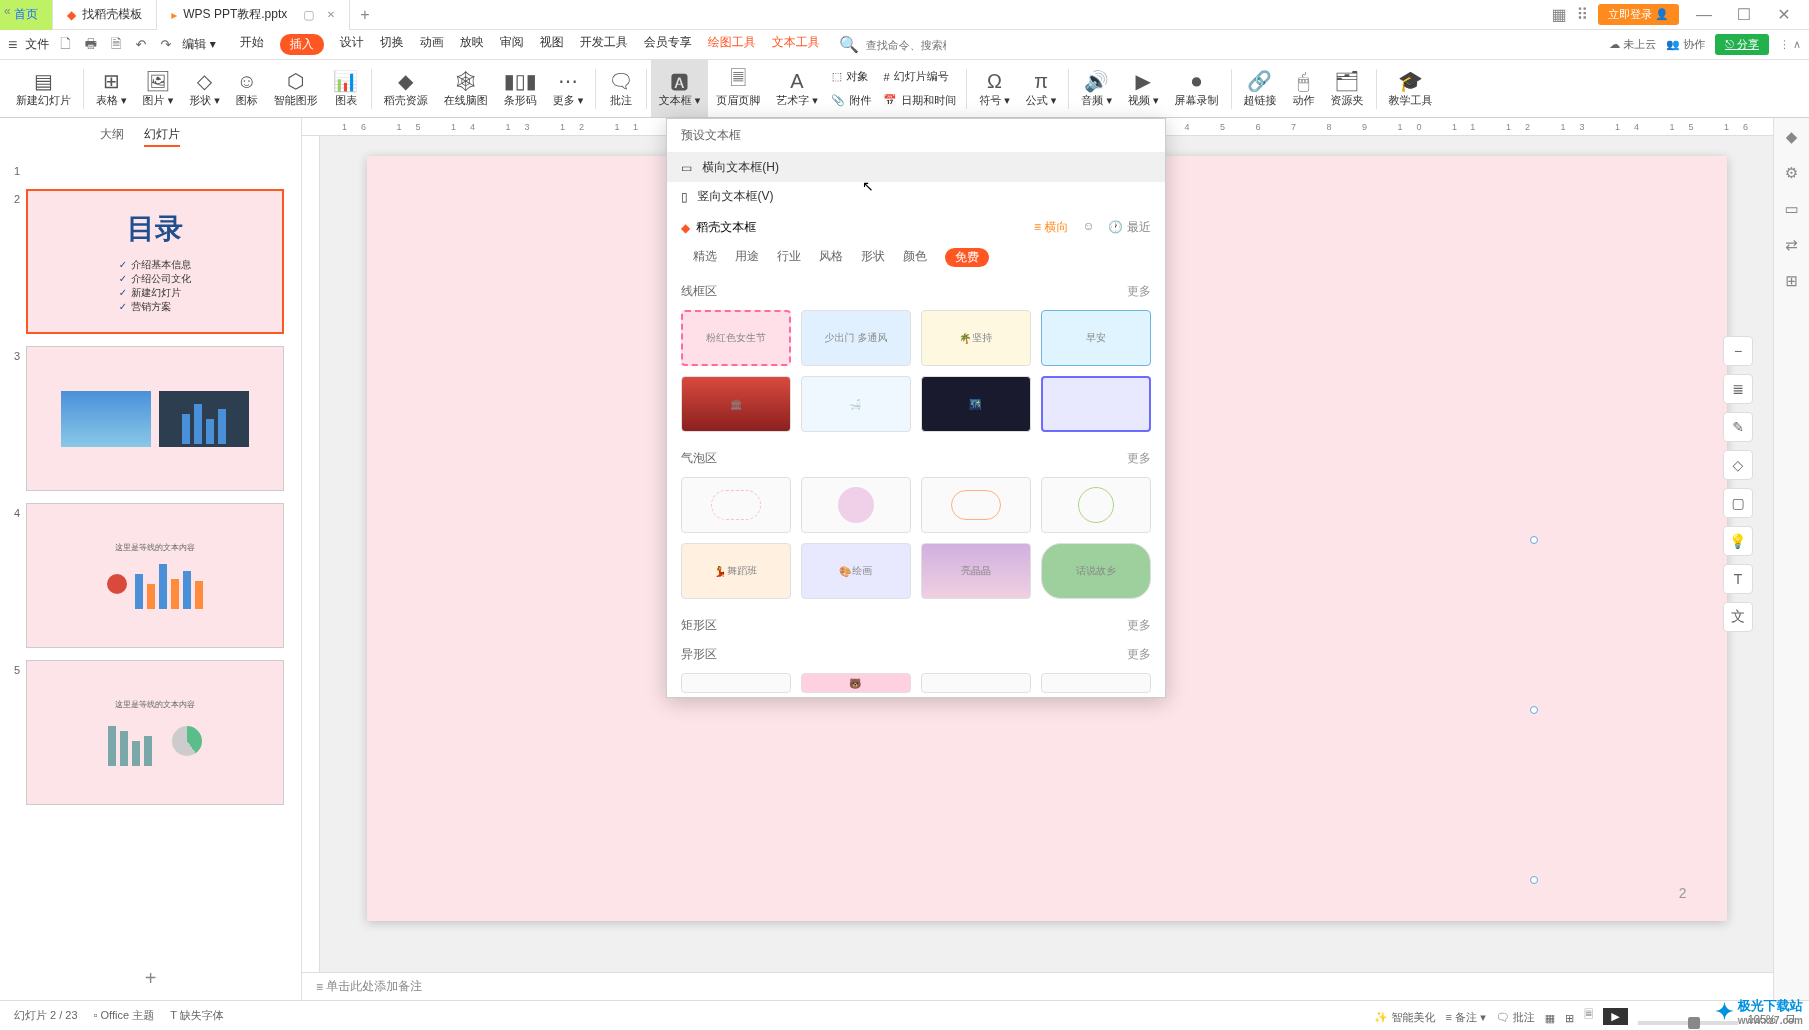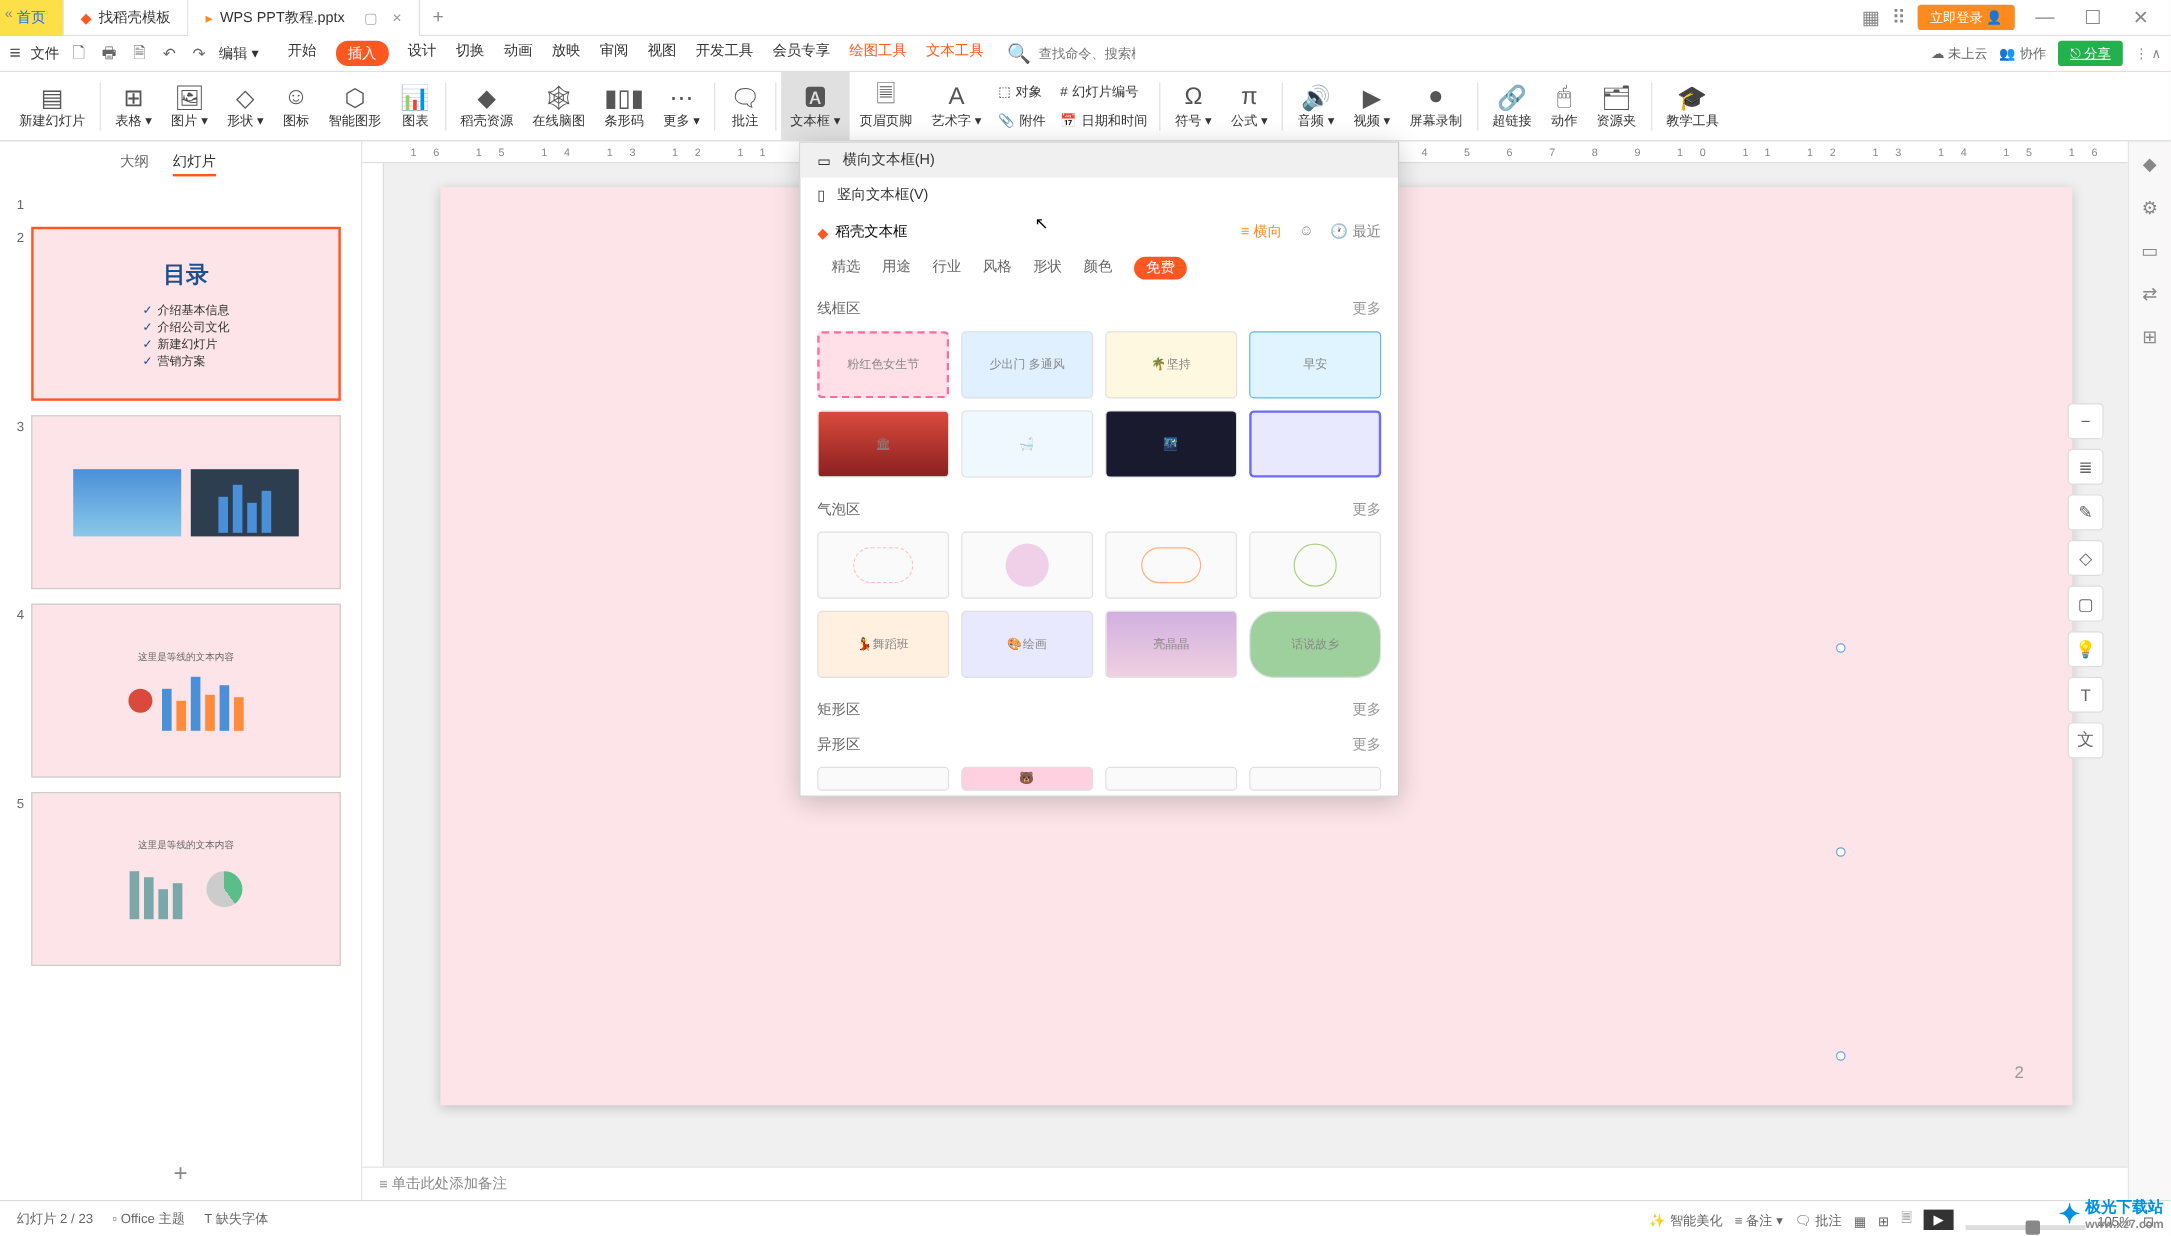--- a/index.html
+++ b/index.html
@@ -1,19 +1,19 @@
 <!DOCTYPE html>
 <html><head>
 <meta charset="utf-8">
 <style>
 *{box-sizing:border-box;margin:0;padding:0;font-family:"Microsoft YaHei","PingFang SC",sans-serif;}
 body{background:#f5f5f5;overflow:hidden;width:1809px;height:1030px;position:relative;}
 .titlebar{height:30px;background:#fff;display:flex;align-items:center;border-bottom:1px solid #e0e0e0;}
 .tab{height:30px;padding:0 14px;display:flex;align-items:center;gap:6px;font-size:12px;color:#333;border-right:1px solid #e0e0e0;cursor:pointer;}
-.tab.home{background:#fde047;color:#1e6fff;}
+.tab.home{background:#bef264;color:#1e6fff;}
 .tab .close{color:#999;margin-left:6px;font-size:10px;}
 .tab-add{width:30px;text-align:center;color:#888;font-size:16px;}
 .title-right{margin-left:auto;display:flex;align-items:center;gap:10px;padding-right:10px;}
 .btn-login{background:#ff8b1f;color:#fff;padding:3px 10px;border-radius:3px;font-size:11px;}
 .win-btn{width:30px;text-align:center;color:#888;}
 
 .menubar{height:30px;background:#fff;display:flex;align-items:center;padding:0 8px;gap:4px;border-bottom:1px solid #e0e0e0;}
 .menu-left{display:flex;align-items:center;gap:8px;}
 .hamb{color:#555;}
 .file-label{font-size:12px;color:#333;}
@@ -88,21 +88,21 @@
 .dd-card{height:56px;border:1px solid #e0e0e0;border-radius:4px;display:flex;align-items:center;justify-content:center;font-size:10px;color:#888;background:#fafafa;position:relative;overflow:hidden;}
 
 .watermark{position:absolute;bottom:4px;right:6px;font-size:13px;color:#0090e0;font-weight:bold;z-index:200;display:flex;align-items:center;gap:4px;}
 .watermark span.sub{font-size:10px;color:#888;display:block;}
 
 .cursor{position:absolute;left:862px;top:178px;z-index:150;font-size:14px;}
 
 .collapse-btn{position:absolute;left:4px;top:4px;color:#888;font-size:12px;}
 
 
-.s2-title{font-size:19px;color:#1e4f8f;font-weight:bold;margin-bottom:10px;}
+.s2-title{font-size:28px;color:#1e4f8f;font-weight:bold;margin-bottom:10px;}
 .s2-list{font-size:10px;color:#333;list-style:none;}
 .s2-list li::before{content:'✓';color:#1e4f8f;margin-right:4px;}
 
 
 .bars{display:flex;gap:4px;align-items:flex-end;height:50px;}
 .bar{width:8px;background:#4a90d9;}
 .pie{width:30px;height:30px;border-radius:50%;background:conic-gradient(#5bbd8a 0 40%, #ccc 40% 100%);}
 </style>
 </head>
 <body>
@@ -424,20 +424,21 @@
     <span>⊞</span>
     <span>🗏</span>
     <span style="background:#333;color:#fff;padding:2px 8px">▶</span>
     <div class="zoom-slider"></div>
     <span>105%</span>
     <span>⊡</span>
   </div>
 </div>
 
 <div class="dropdown">
+  <div class="dd-head">预设文本框</div>
   <div class="dd-row hover">
     <span>▭</span>
     <span>横向文本框(H)</span>
   </div>
   <div class="dd-row">
     <span>▯</span>
     <span>竖向文本框(V)</span>
   </div>
   <div class="dd-sec">
     <span class="dd-logo">◆</span>

